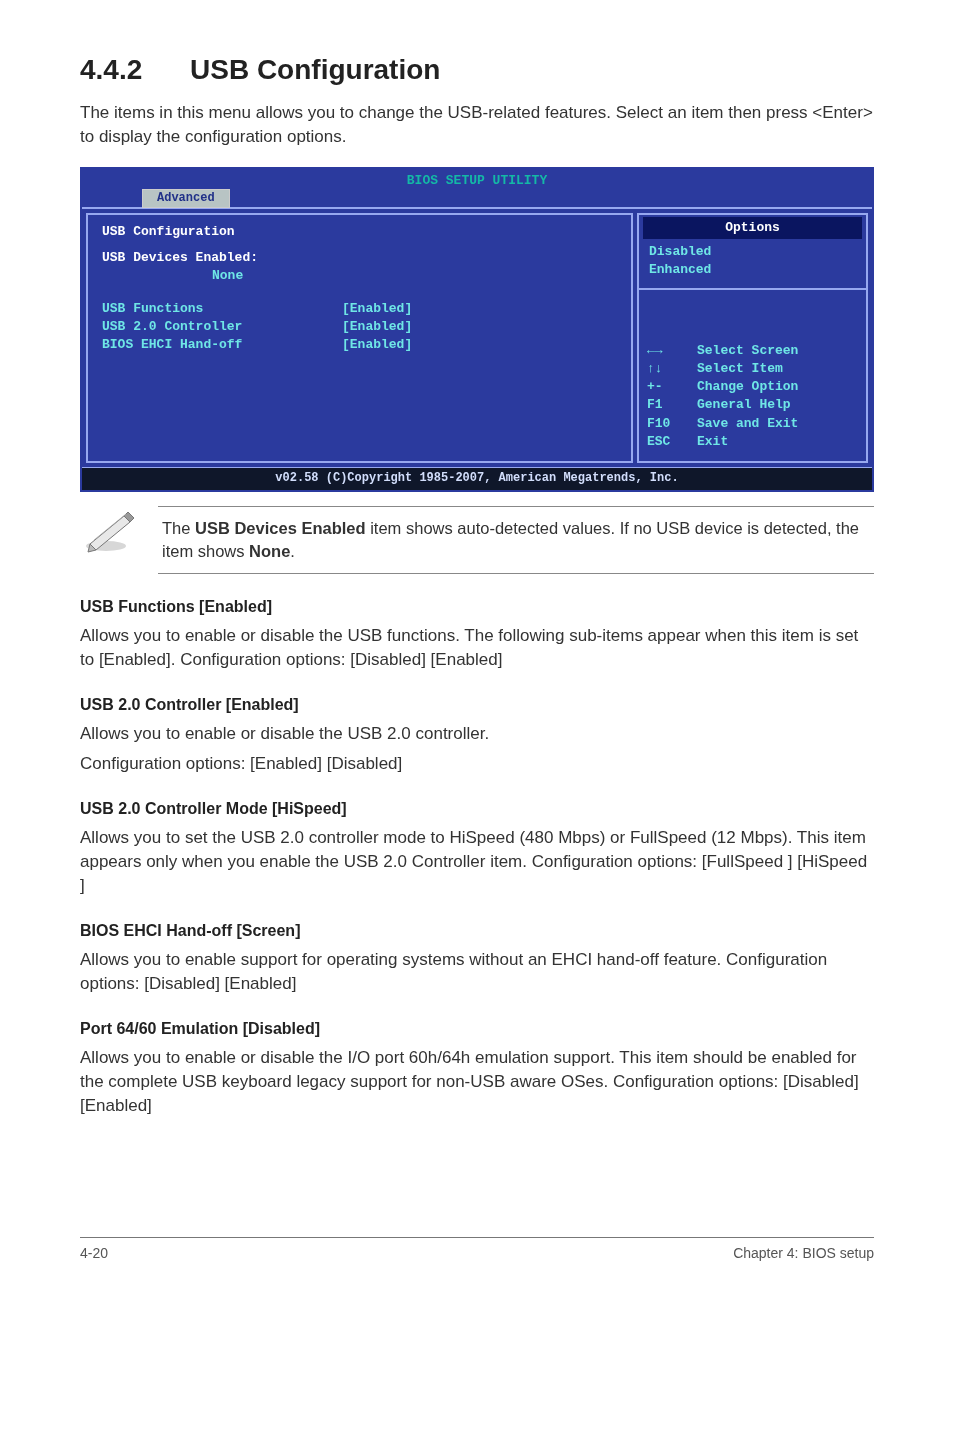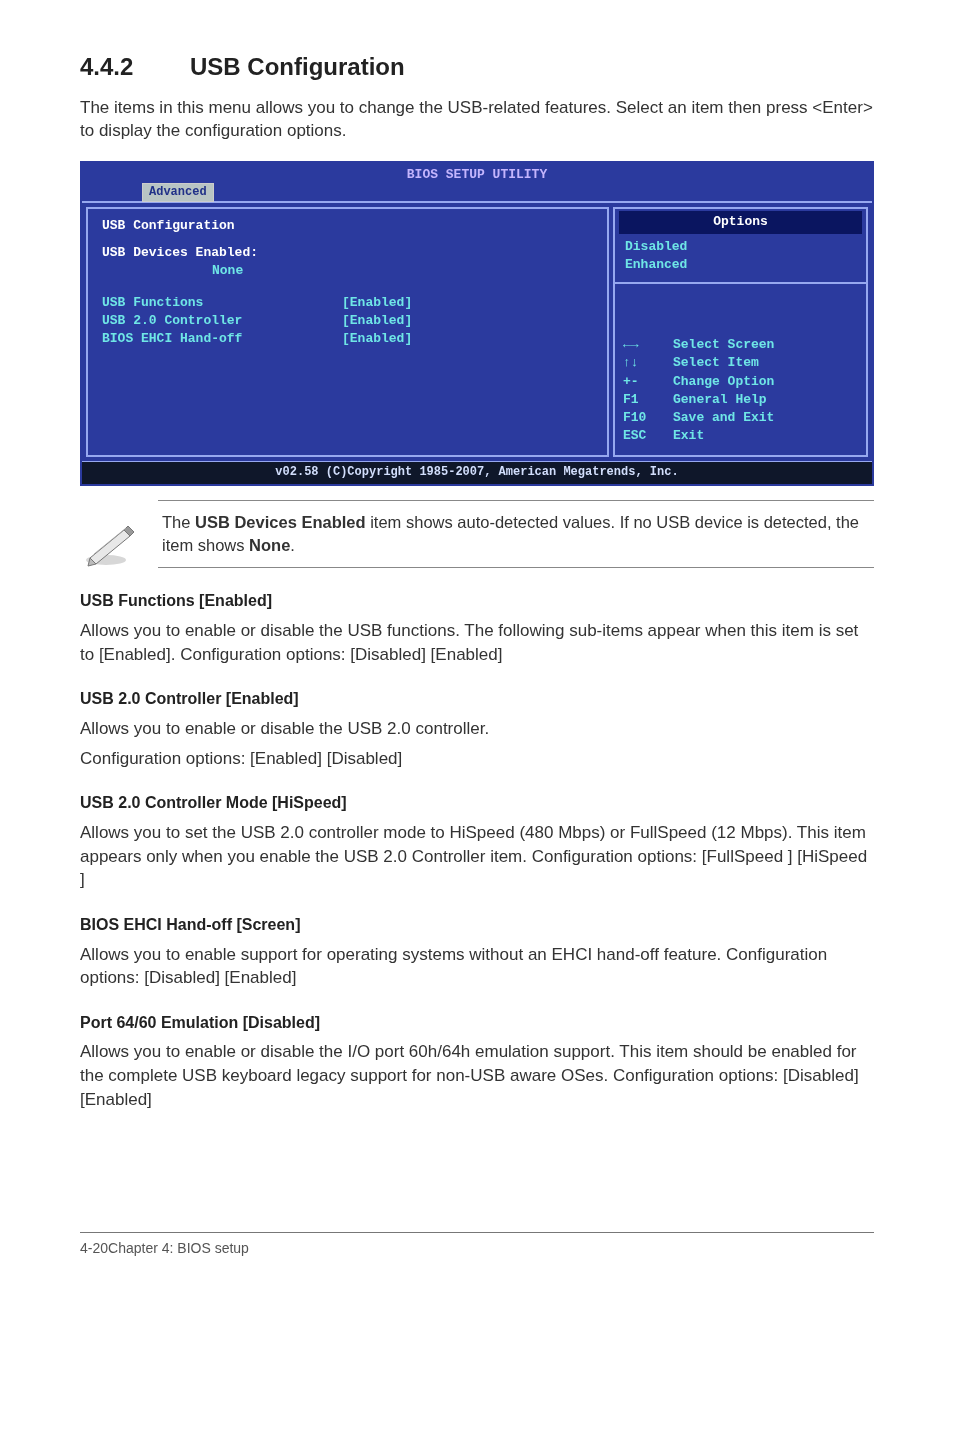--- a/index.html
+++ b/index.html
@@ -6,21 +6,21 @@
   body {
     font-family: Arial, Helvetica, sans-serif;
     background: #fff;
     width: 954px;
     color: #333;
     padding: 50px 80px 60px 80px;
     font-size: 17px;
     line-height: 1.4;
   }
   h2.section-num {
-    font-size: 24px;
+    font-size: 28px;
     font-weight: bold;
     margin-bottom: 12px;
     color: #222;
   }
   h2.section-num .num { display:inline-block; width: 110px; }
   p.intro { margin-bottom: 18px; color:#333; }
   h3.sub { font-size: 16px; font-weight: bold; margin-top: 22px; margin-bottom: 6px; color:#222;}
   p.body { margin-bottom: 6px; color:#333; }
 
   
@@ -30,48 +30,48 @@
     color: #fff;
     font-family: "Courier New", monospace;
     font-size: 13px;
     font-weight: bold;
     border: 2px solid #2b3a9e;
     position: relative;
     margin-bottom: 14px;
   }
   .bios-title {
     text-align: center;
-    color: #c4b5fd;
+    color: #14b8a6;
     padding: 3px 0 1px 0;
     font-size: 13px;
   }
   .bios-tab {
     position: absolute;
     top: 20px; left: 60px;
     background: #b8c4c4;
     color: #203088;
-    padding: 0 6px;
+    padding: 0 14px;
     border: 1px solid #ccc;
     font-size: 12px;
   }
   .bios-body {
     display: flex;
     border-top: 2px solid #97a8f0;
     margin-top: 16px;
     min-height: 260px;
   }
   .bios-left {
     flex: 1;
     padding: 8px 14px 10px 14px;
     border: 2px solid #97a8f0;
     margin: 4px;
     position: relative;
   }
   .bios-right {
-    width: 255px;
+    width: 231px;
     margin: 4px 4px 4px 0;
     display: flex;
     flex-direction: column;
   }
   .bios-right-top {
     border: 2px solid #97a8f0;
     padding: 2px 4px 8px 4px;
     flex: 0 0 auto;
   }
   .bios-right-bottom {
@@ -102,38 +102,39 @@
     color: #d2defc;
     text-align: center;
     padding: 2px 0 3px 0;
     font-size: 12px;
     border-top: 1px solid #97a8f0;
   }
 
   
   .note {
     display: flex;
-    align-items: flex-end;
+    align-items: flex-start;
     gap: 18px;
     margin: 10px 0 22px 0;
   }
   .note-icon {
     flex: 0 0 60px;
     height: 48px;
   }
   .note-text {
     flex: 1;
     border-top: 1px solid #888;
     border-bottom: 1px solid #888;
     padding: 10px 4px;
     font-size: 16.5px;
   }
 
   .page-footer {
     display: flex;
+    justify-content: space-between;
     font-size: 14px;
     margin-top: 120px;
     border-top: 1px solid #777;
     padding-top: 6px;
     color: #555;
   }
 </style>
 </head>
 <body>
 

